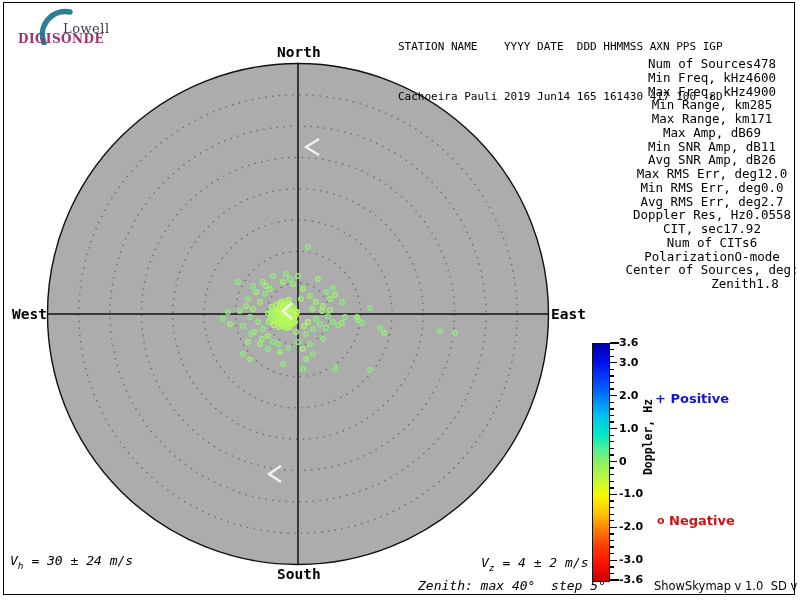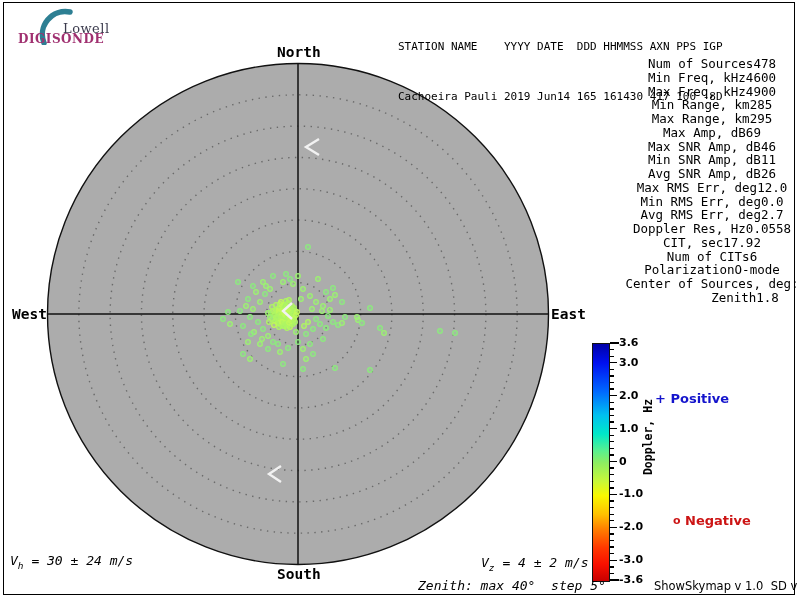--- a/index.html
+++ b/index.html
@@ -205,23 +205,22 @@
   <div id="header">
     <div>STATION NAME    YYYY DATE  DDD HHMMSS AXN PPS IGP</div>
     <div>Cachoeira Pauli 2019 Jun14 165 161430 417 100 -8D</div>
   </div>
 
   <div id="stats">
       <div class="srow"><span>Num of Sources</span><span>478</span></div>
       <div class="srow"><span>Min Freq, kHz</span><span>4600</span></div>
       <div class="srow"><span>Max Freq, kHz</span><span>4900</span></div>
       <div class="srow"><span>Min Range, km</span><span>285</span></div>
-      <div class="srow"><span>Max Range, km</span><span>295</span></div>
+      <div class="srow"><span>Max Range, km</span><span>171</span></div>
       <div class="srow"><span>Max Amp, dB</span><span>69</span></div>
-      <div class="srow"><span>Max SNR Amp, dB</span><span>46</span></div>
       <div class="srow"><span>Min SNR Amp, dB</span><span>11</span></div>
       <div class="srow"><span>Avg SNR Amp, dB</span><span>26</span></div>
       <div class="srow"><span>Max RMS Err, deg</span><span>12.0</span></div>
       <div class="srow"><span>Min RMS Err, deg</span><span>0.0</span></div>
       <div class="srow"><span>Avg RMS Err, deg</span><span>2.7</span></div>
       <div class="srow"><span>Doppler Res, Hz</span><span>0.0558</span></div>
       <div class="srow"><span>CIT, sec</span><span>17.92</span></div>
       <div class="srow"><span>Num of CITs</span><span>6</span></div>
       <div class="srow"><span>Polarization</span><span>O-mode</span></div>
       <div class="srow"><span>Center of Sources, deg:</span><span></span></div>
@@ -281,21 +280,21 @@
       <div class="cbtick" style="left: 18px; top: 229.817px; width: 4px;"></div>
       <div class="cbtick" style="left: 18px; top: 236.4px; width: 9px;"></div>
       <div class="cblabel" style="top: 229px;">-3.6</div>
     </div>
   <div id="cbtitle">Doppler, Hz</div>
 
   <div class="legend" style="left: 655px; top: 391px; color: rgb(20, 20, 204);">
     <span>+</span>
     <span>Positive</span>
   </div>
-  <div class="legend" style="left: 657px; top: 513px; color: rgb(204, 20, 20); margin-left: 16px;">
+  <div class="legend" style="left: 657px; top: 513px; color: rgb(204, 20, 20);">
     <span style="font-size:11px;vertical-align:1px">o</span>
     <span>Negative</span>
   </div>
 
   <div class="foot" style="left:10px;top:553px"><span>V</span><sub>h</sub><span> = 30 ± 24 m/s</span></div>
   <div class="foot" style="left:481px;top:555px"><span>V</span><sub>z</sub><span> = 4 ± 2 m/s</span></div>
   <div class="foot" style="left:418px;top:578px">Zenith: max 40°  step 5°</div>
   <div id="version">ShowSkymap v 1.0  SD v 5.1</div>
 </div>
 

